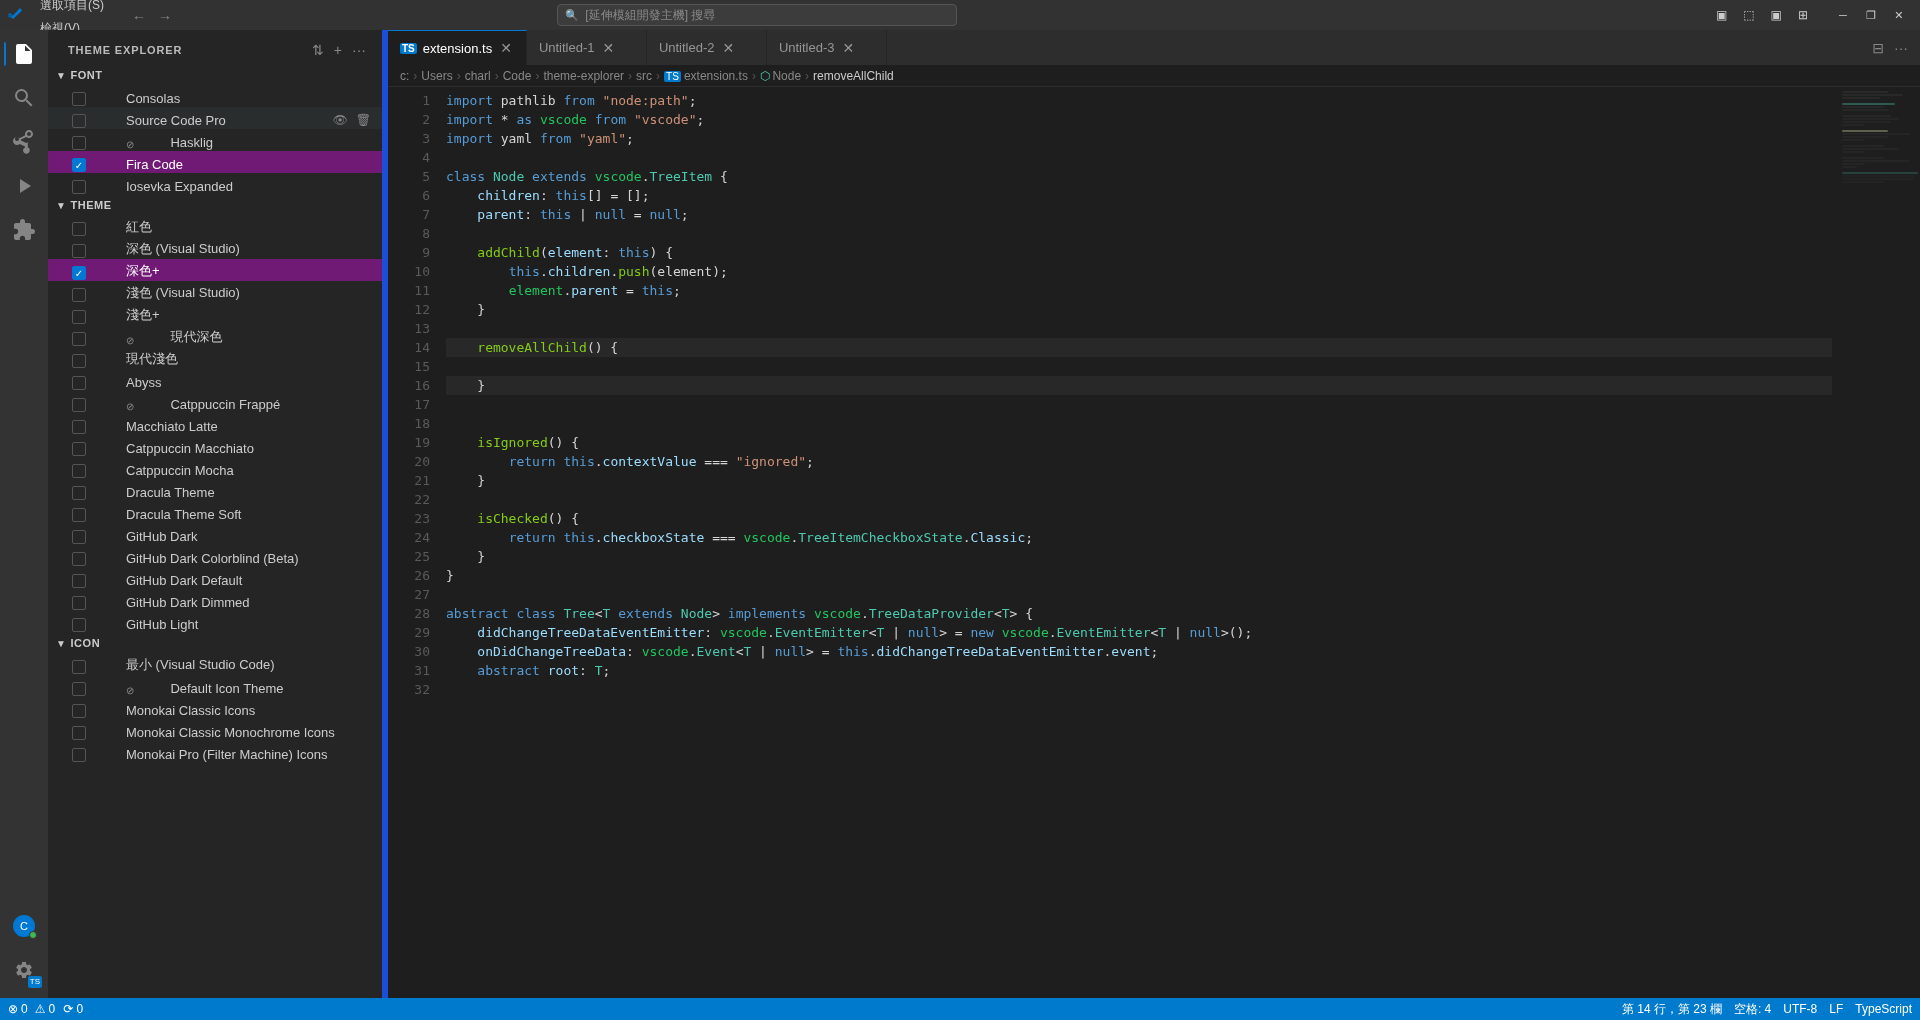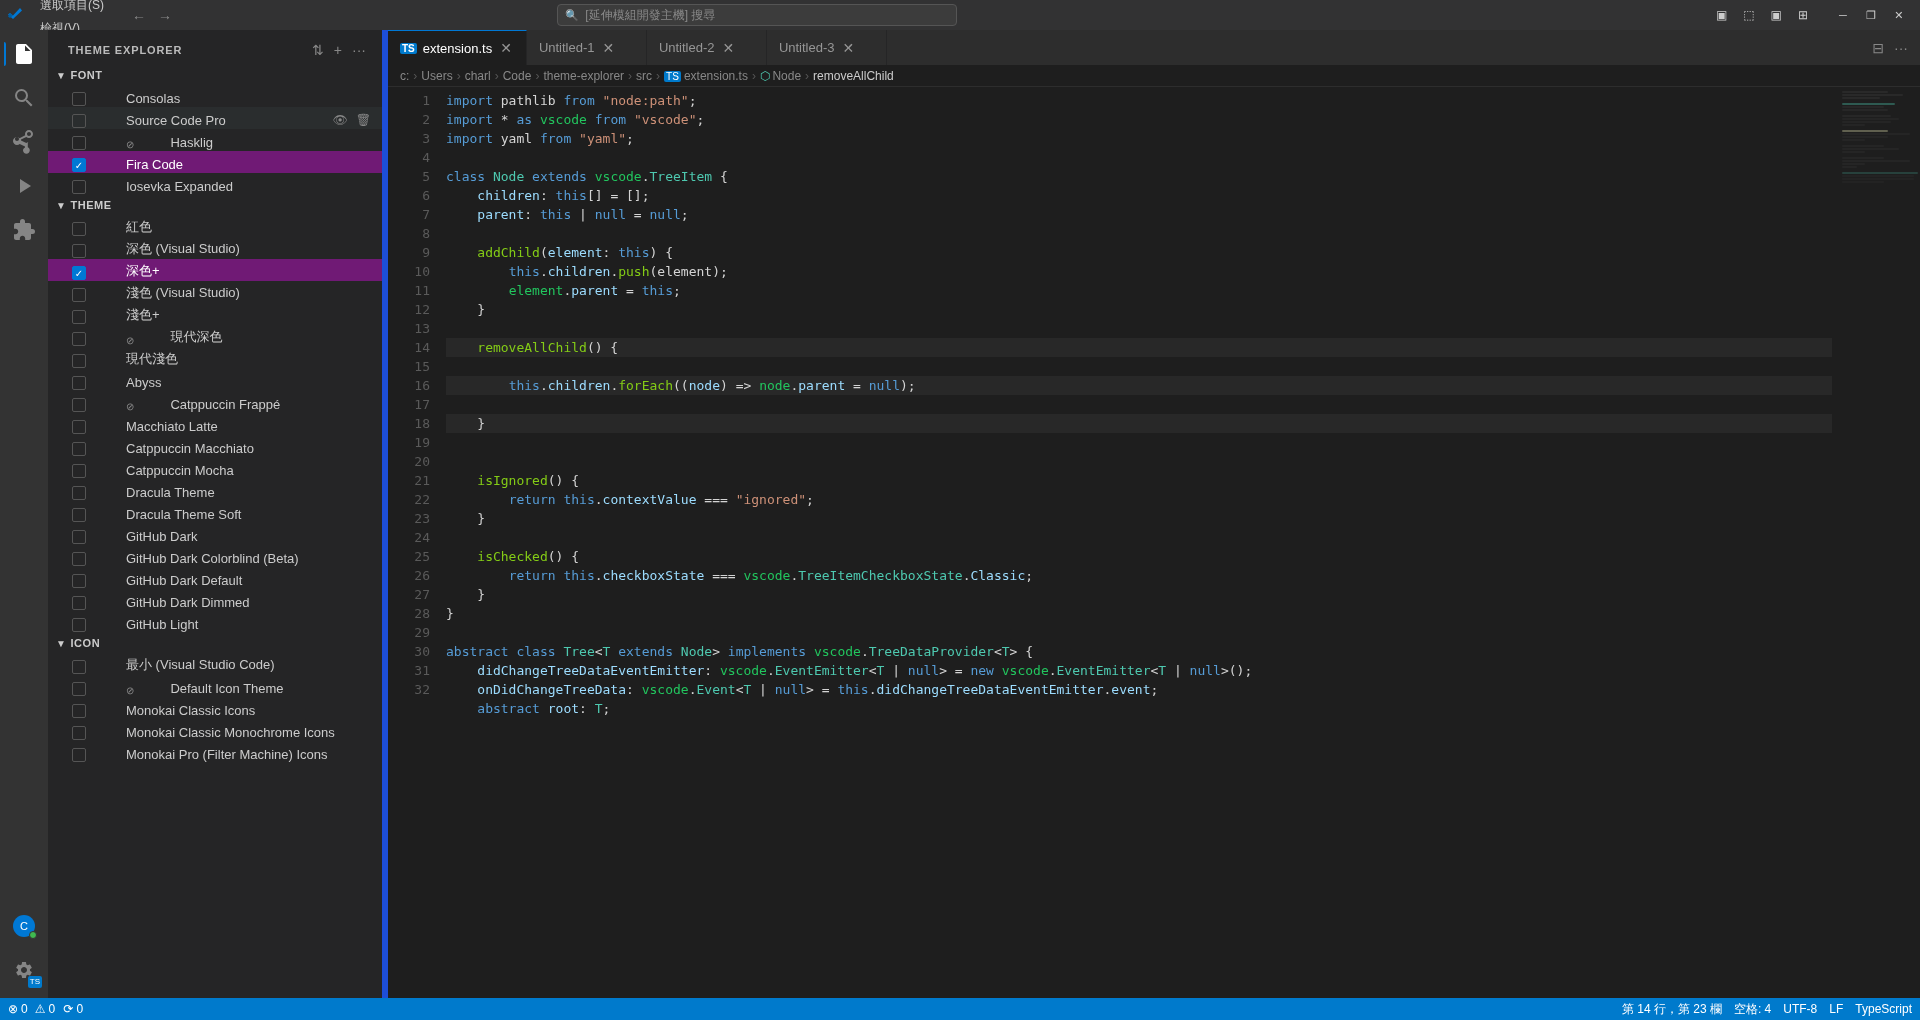--- a/index.html
+++ b/index.html
@@ -779,21 +779,20 @@
 <span class="kw">class</span> <span class="cls">Node</span> <span class="kw">extends</span> <span class="var">vscode</span>.<span class="cls">TreeItem</span> {
     <span class="prop">children</span>: <span class="kw">this</span>[] = [];
     <span class="prop">parent</span>: <span class="kw">this</span> | <span class="kw">null</span> = <span class="kw">null</span>;
 
     <span class="fn">addChild</span>(<span class="param">element</span>: <span class="kw">this</span>) {
         <span class="kw">this</span>.<span class="prop">children</span>.<span class="fn">push</span>(element);
         <span class="var">element</span>.<span class="prop">parent</span> = <span class="kw">this</span>;
     }
 
 <span style="background:#282828;display:block;">    <span class="fn">removeAllChild</span>() {</span>
-<span style="background:#282828;display:block;">        <span class="kw">this</span>.<span class="prop">children</span>.<span class="fn">forEach</span>((<span class="param">node</span>) =&gt; <span class="var">node</span>.<span class="prop">parent</span> = <span class="kw">null</span>);</span>
 <span style="background:#282828;display:block;">    }</span>
 
     <span class="fn">isIgnored</span>() {
         <span class="kw">return</span> <span class="kw">this</span>.<span class="prop">contextValue</span> === <span class="str">"ignored"</span>;
     }
 
     <span class="fn">isChecked</span>() {
         <span class="kw">return</span> <span class="kw">this</span>.<span class="prop">checkboxState</span> === <span class="var">vscode</span>.<span class="cls">TreeItemCheckboxState</span>.<span class="prop">Classic</span>;
     }
 }

